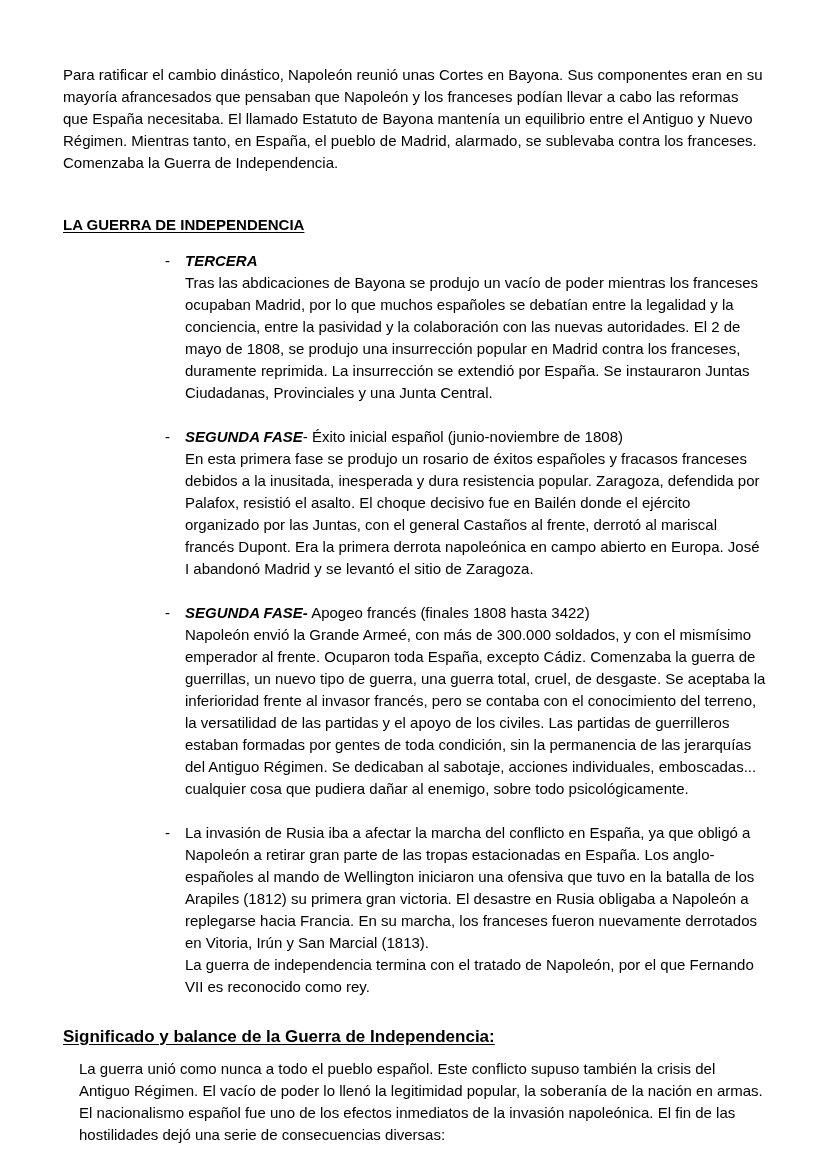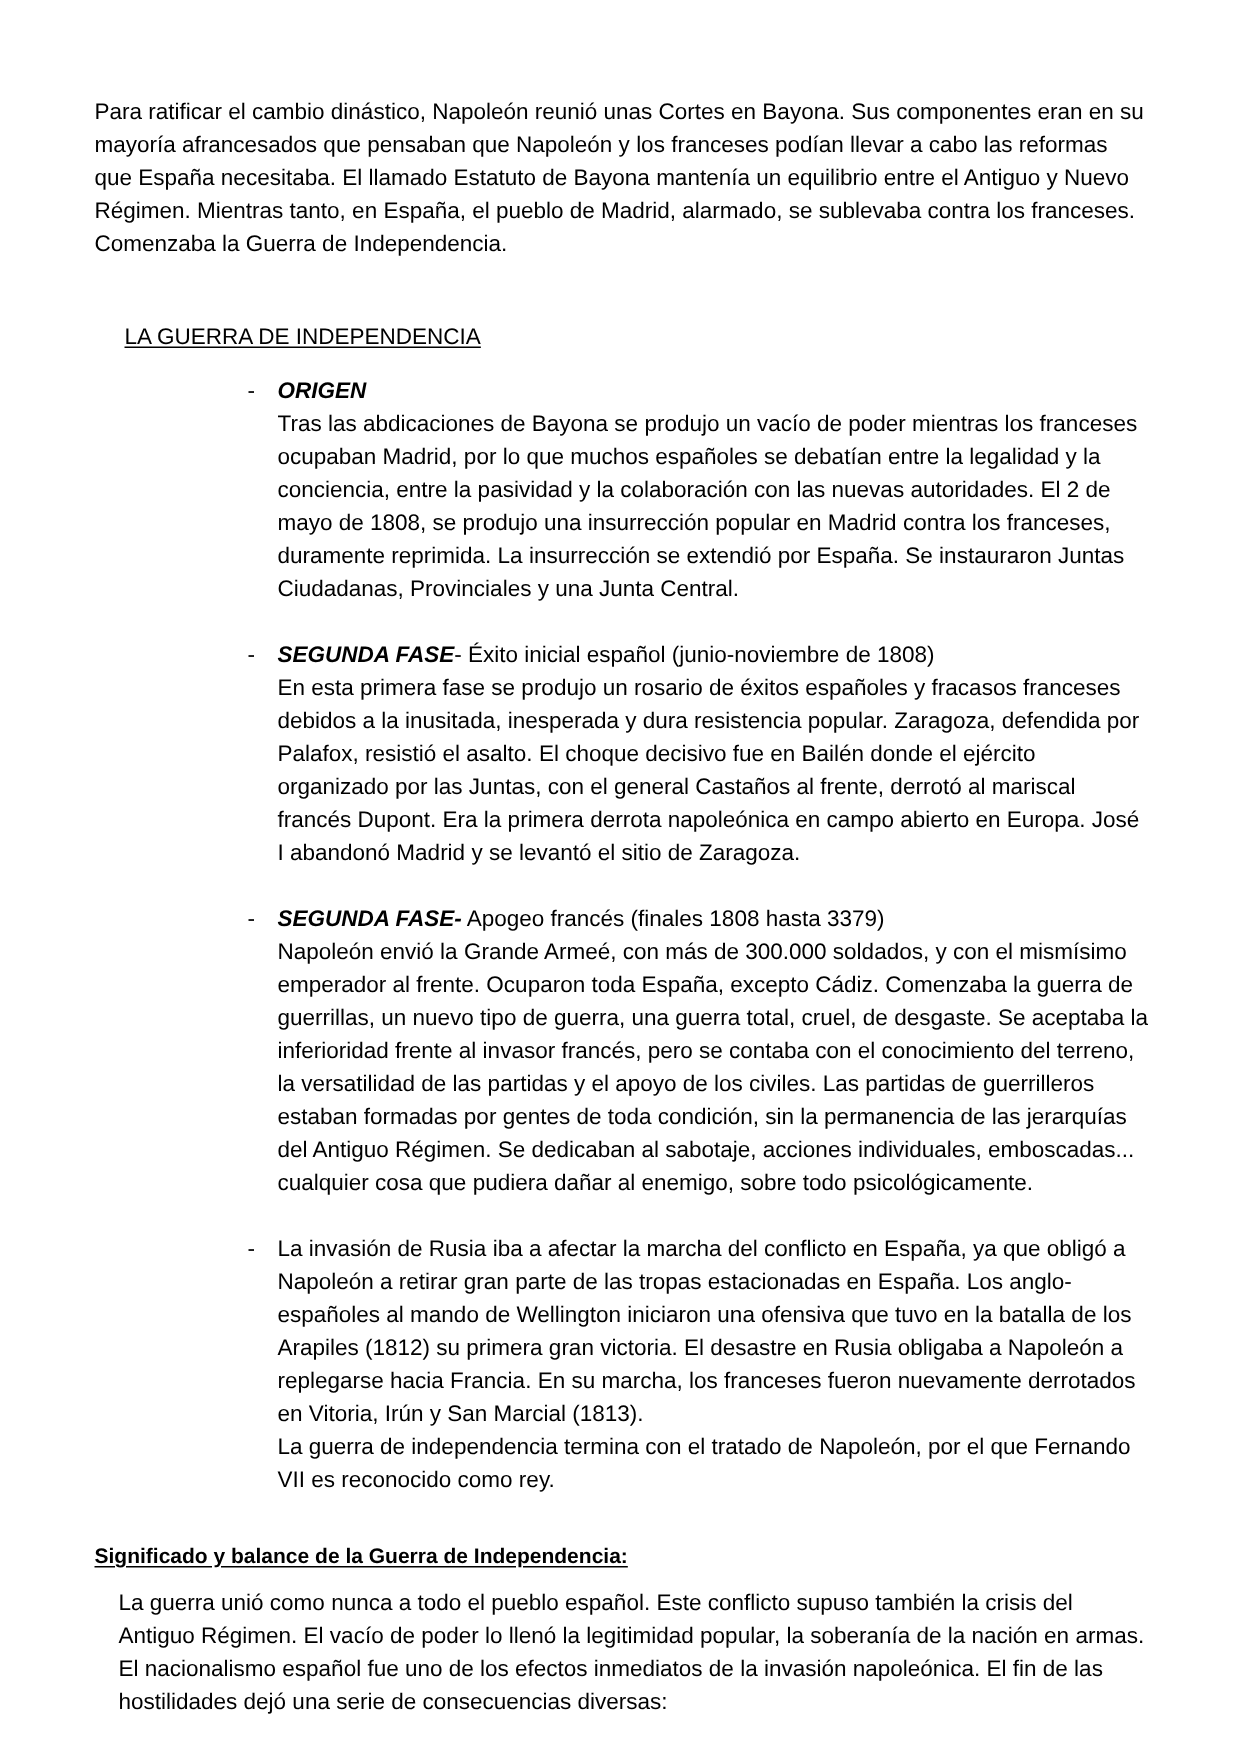--- a/index.html
+++ b/index.html
@@ -11,25 +11,24 @@
     background: #ffffff;
     padding: 64px 62px 40px 63px;
     font-family: "Liberation Sans", "DejaVu Sans", sans-serif;
     font-size: 15px;
     line-height: 22px;
     color: #000000;
   }
   .para { text-align: left; }
   .heading-main {
     font-size: 15px;
-    font-weight: normal;
+    font-weight: bold;
     text-decoration: underline;
     text-underline-offset: 2px;
     margin-top: 40px;
-    margin-left: 20px;
   }
   .phase-list {
     margin-top: 14px;
     padding-left: 102px;
   }
   .phase {
     display: flex;
     margin-top: 22px;
   }
   .phase:first-child { margin-top: 14px; }
@@ -37,21 +36,21 @@
     width: 20px;
     flex-shrink: 0;
   }
   .phase-content { flex: 1; }
   .phase-title {
     font-weight: bold;
     font-style: italic;
   }
   .phase-subtitle { font-weight: normal; font-style: normal; }
   .heading-secondary {
-    font-size: 14px;
+    font-size: 17px;
     font-weight: bold;
     text-decoration: underline;
     text-underline-offset: 2px;
     margin-top: 28px;
   }
   .outro { margin-top: 10px; margin-left: 16px; }
 </style>
 </head>
 <body>
 
@@ -59,37 +58,37 @@
 
   <p class="para">Para ratificar el cambio dinástico, Napoleón reunió unas Cortes en Bayona. Sus componentes eran en su mayoría afrancesados que pensaban que Napoleón y los franceses podían llevar a cabo las reformas que España necesitaba. El llamado Estatuto de Bayona mantenía un equilibrio entre el Antiguo y Nuevo Régimen. Mientras tanto, en España, el pueblo de Madrid, alarmado, se sublevaba contra los franceses. Comenzaba la Guerra de Independencia.</p>
 
   <h1 class="heading-main">LA GUERRA DE INDEPENDENCIA</h1>
 
   <div class="phase-list">
 
     <div class="phase">
       <span class="dash">-</span>
       <div class="phase-content">
-        <p class="phase-head"><span class="phase-title">ORIGEN</span><span class="phase-subtitle"></span></p>
+        <p class="phase-head"><span class="phase-title">TERCERA</span><span class="phase-subtitle"></span></p>
         <p class="para">Tras las abdicaciones de Bayona se produjo un vacío de poder mientras los franceses ocupaban Madrid, por lo que muchos españoles se debatían entre la legalidad y la conciencia, entre la pasividad y la colaboración con las nuevas autoridades. El 2 de mayo de 1808, se produjo una insurrección popular en Madrid contra los franceses, duramente reprimida. La insurrección se extendió por España. Se instauraron Juntas Ciudadanas, Provinciales y una Junta Central.</p>
       </div>
     </div>
 
     <div class="phase">
       <span class="dash">-</span>
       <div class="phase-content">
         <p class="phase-head"><span class="phase-title">SEGUNDA FASE</span><span class="phase-subtitle">- Éxito inicial español (junio-noviembre de 1808)</span></p>
         <p class="para">En esta primera fase se produjo un rosario de éxitos españoles y fracasos franceses debidos a la inusitada, inesperada y dura resistencia popular. Zaragoza, defendida por Palafox, resistió el asalto. El choque decisivo fue en Bailén donde el ejército organizado por las Juntas, con el general Castaños al frente, derrotó al mariscal francés Dupont. Era la primera derrota napoleónica en campo abierto en Europa. José I abandonó Madrid y se levantó el sitio de Zaragoza.</p>
       </div>
     </div>
 
     <div class="phase">
       <span class="dash">-</span>
       <div class="phase-content">
-        <p class="phase-head"><span class="phase-title">SEGUNDA FASE-</span><span class="phase-subtitle"> Apogeo francés (finales 1808 hasta 3379)</span></p>
+        <p class="phase-head"><span class="phase-title">SEGUNDA FASE-</span><span class="phase-subtitle"> Apogeo francés (finales 1808 hasta 3422)</span></p>
         <p class="para">Napoleón envió la Grande Armeé, con más de 300.000 soldados, y con el mismísimo emperador al frente. Ocuparon toda España, excepto Cádiz. Comenzaba la guerra de guerrillas, un nuevo tipo de guerra, una guerra total, cruel, de desgaste. Se aceptaba la inferioridad frente al invasor francés, pero se contaba con el conocimiento del terreno, la versatilidad de las partidas y el apoyo de los civiles. Las partidas de guerrilleros estaban formadas por gentes de toda condición, sin la permanencia de las jerarquías del Antiguo Régimen. Se dedicaban al sabotaje, acciones individuales, emboscadas... cualquier cosa que pudiera dañar al enemigo, sobre todo psicológicamente.</p>
       </div>
     </div>
 
     <div class="phase">
       <span class="dash">-</span>
       <div class="phase-content">
         <p class="para">La invasión de Rusia iba a afectar la marcha del conflicto en España, ya que obligó a Napoleón a retirar gran parte de las tropas estacionadas en España. Los anglo-españoles al mando de Wellington iniciaron una ofensiva que tuvo en la batalla de los Arapiles (1812) su primera gran victoria. El desastre en Rusia obligaba a Napoleón a replegarse hacia Francia. En su marcha, los franceses fueron nuevamente derrotados en Vitoria, Irún y San Marcial (1813).</p>
         <p class="para">La guerra de independencia termina con el tratado de Napoleón, por el que Fernando VII es reconocido como rey.</p>
       </div>

